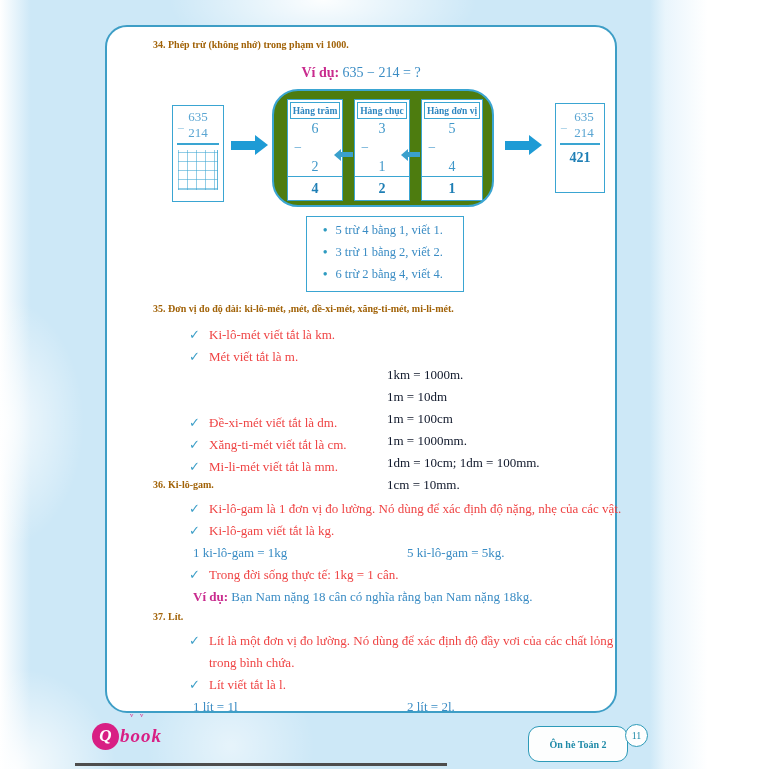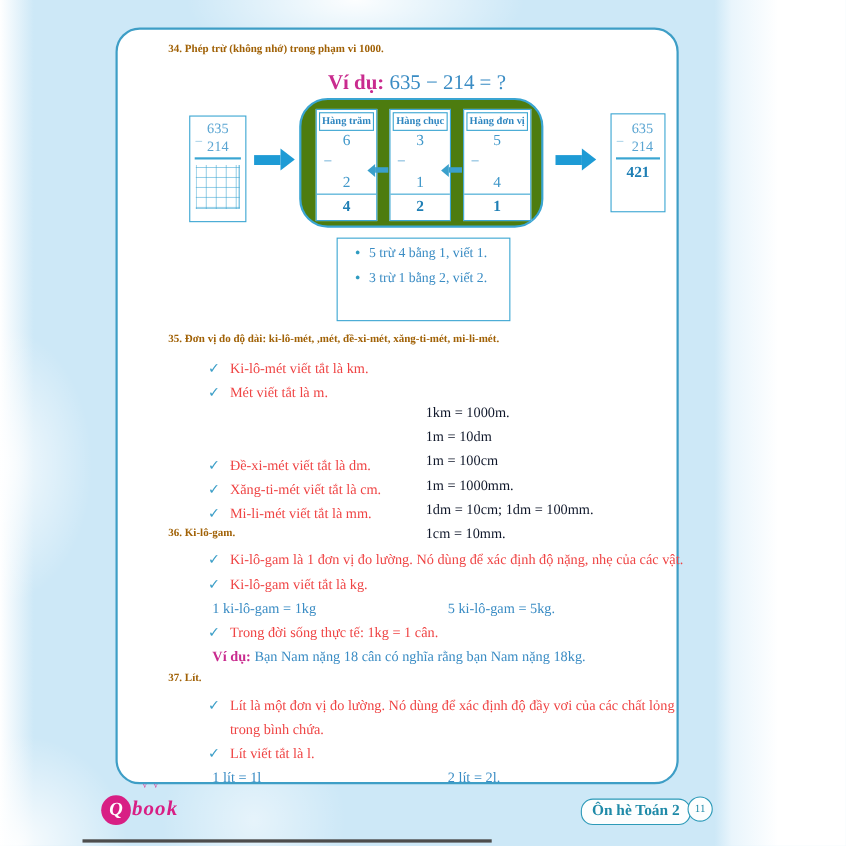--- a/index.html
+++ b/index.html
@@ -19,21 +19,21 @@
 
   
   .card {
     position:absolute; left:105px; top:25px; width:512px; height:688px;
     background:#ffffff; border:2px solid #3e9ec6; border-radius:22px;
   }
 
   .h-magenta { position:absolute; font-weight:bold; font-size:10px; color:#a16207; white-space:nowrap; }
   .blue { color:#3a8cc4; }
 
-  .example-line { position:absolute; top:38px; left:18px; width:100%; text-align:center; font-size:19px; }
+  .example-line { position:absolute; top:38px; left:0; width:100%; text-align:center; font-size:14px; }
   .example-line .lbl { font-weight:bold; color:#c92b8e; }
   .example-line .expr { color:#3a8cc4; }
 
   
   .sub-box {
     position:absolute; border:1.5px solid #3aa5d2; background:#fff;
     font-size:13px; color:#5aa5d2; text-align:center;
   }
   .sub-box .minus { position:absolute; left:4px; color:#8cc3e0; }
   .sub-box .ruleline { border-bottom:2px solid #3aa5d2; margin:2px 4px 0 4px; }
@@ -107,24 +107,24 @@
     color:#fff; font-weight:bold; font-style:italic; font-size:17px;
     display:flex; align-items:center; justify-content:center;
   }
   .logo .book {
     font-weight:bold; font-style:italic; font-size:19px; color:#d81f84;
     margin-left:1px; letter-spacing:1px;
   }
   .logo .birds { position:absolute; left:38px; top:-6px; color:#d81f84; font-size:11px; letter-spacing:2px; }
 
   .footer-pill {
-    position:absolute; left:528px; top:726px; width:100px; height:24px;
+    position:absolute; left:528px; top:726px; width:100px; height:36px;
     border:1.5px solid #2d9ab8; border-radius:11px; background:#fdfefe;
     display:flex; align-items:center; justify-content:center;
-    font-size:14px; font-weight:bold; color:#1f8aa8; white-space:nowrap;
+    font-size:10px; font-weight:bold; color:#1f8aa8; white-space:nowrap;
   }
   .page-circle {
     position:absolute; left:625px; top:724px; width:23px; height:23px;
     border:1.5px solid #2d9ab8; border-radius:50%; background:#fdfefe;
     display:flex; align-items:center; justify-content:center;
     font-size:10px; color:#1f8aa8;
   }
   .bottom-line { position:absolute; left:75px; top:763px; width:372px; height:3px; background:#4d4d4d; }
 </style>
 </head>
@@ -202,20 +202,23 @@
       <div class="result-num" style="margin-top:5px;">421</div>
     </div>
 
     <div class="steps-box">
       <div class="step">
         <span class="dot">•</span><span>5 trừ 4 bằng 1, viết 1.</span>
       </div>
       <div class="step">
         <span class="dot">•</span><span>3 trừ 1 bằng 2, viết 2.</span>
       </div>
+      <div class="step">
+        <span class="dot">•</span><span>6 trừ 2 bằng 4, viết 4.</span>
+      </div>
     </div>
 
     <div class="h-magenta" style="top:276px; left:46px;">35. Đơn vị đo độ dài: ki-lô-mét, ,mét, đề-xi-mét, xăng-ti-mét, mi-li-mét.</div>
 
     <div class="lrow" style="top:300px;">
       <span class="chk">✓</span>
       <span class="lt">Ki-lô-mét viết tắt là km.</span>
       <span class="rt">1km = 1000m.</span>
     </div>
     <div class="lrow" style="top:322px;">

